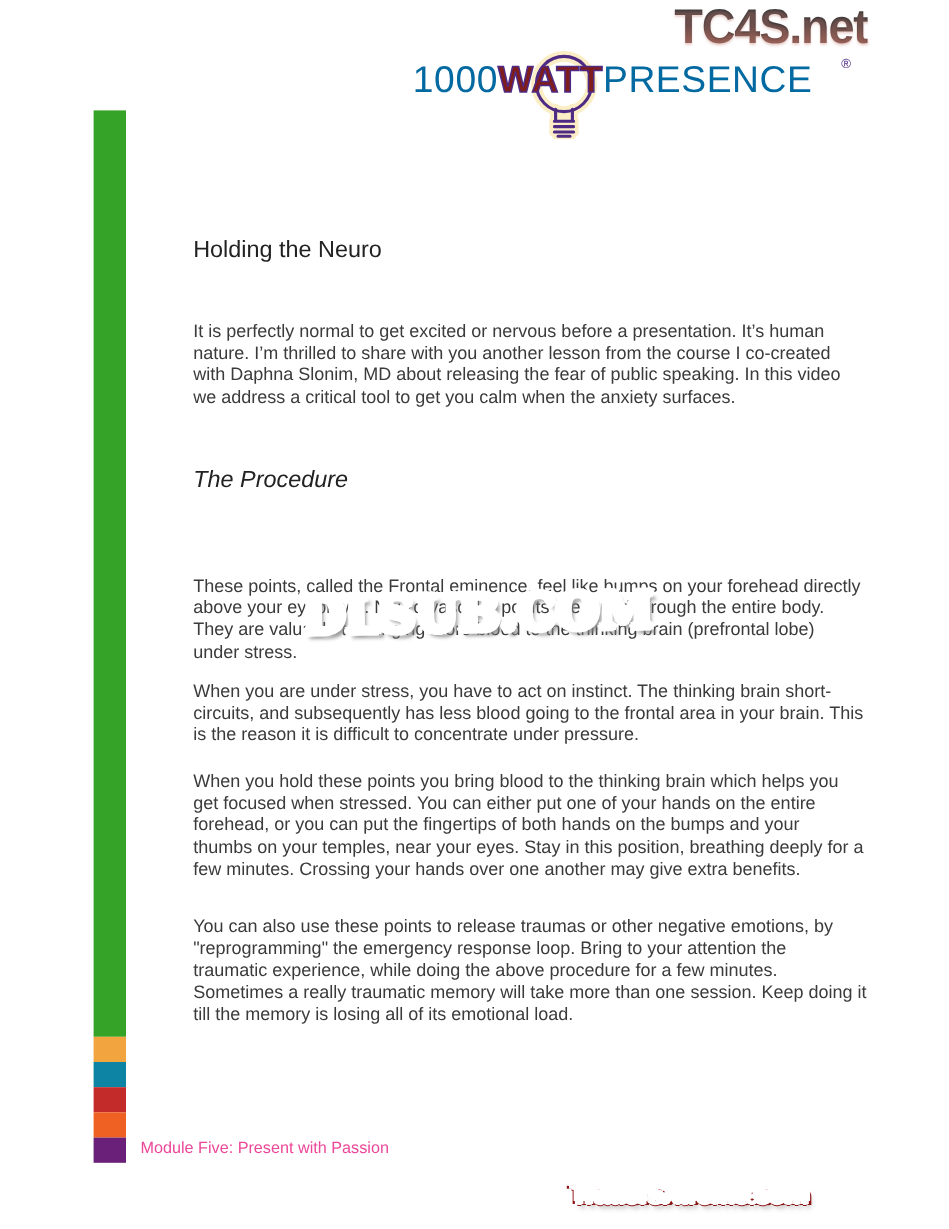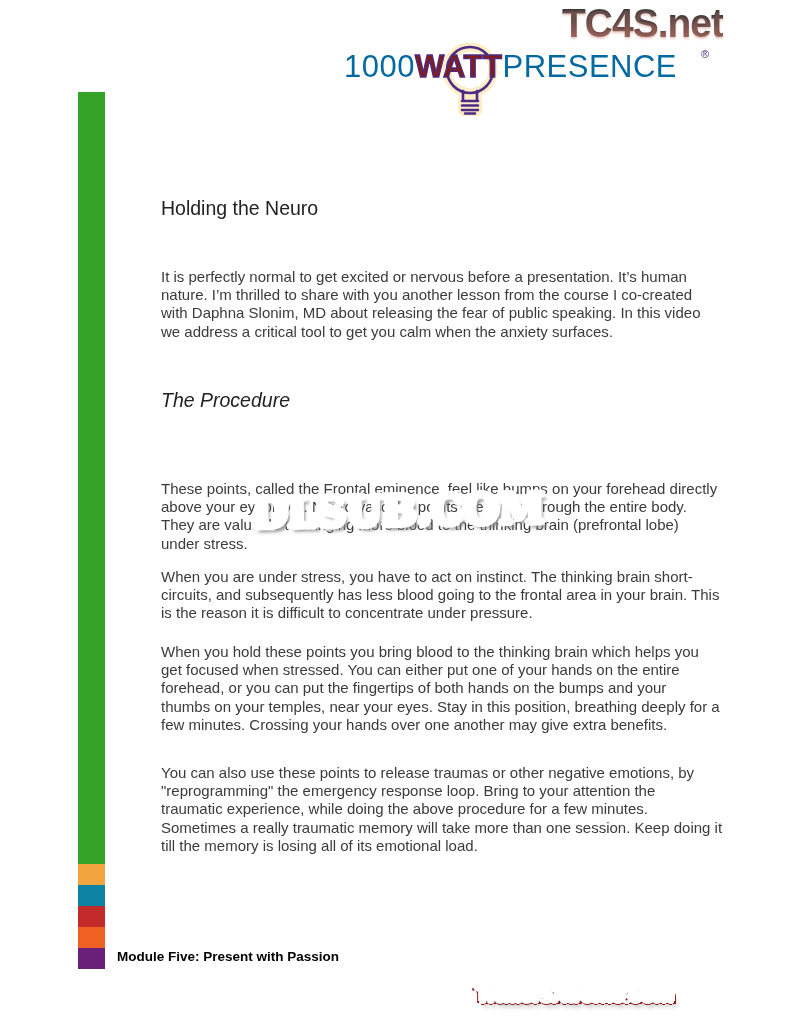--- a/index.html
+++ b/index.html
@@ -34,21 +34,21 @@
   .h1{top:197px;}
   .h2{top:389px;font-style:italic;}
   .para{position:absolute;left:161px;width:600px;color:#3b3b3b;font-size:15px;
         line-height:18.2px;white-space:pre-line;}
   .p1{top:268px;}
   .p2{top:443px;}
   .p3{top:480px;}
   .p4{top:568px;}
   .p5{top:643px;}
   .p6{top:752px;margin-top:12px;}
-  .footer-line{position:absolute;left:117px;top:949px;font-size:13.5px;color:#000000;font-weight:bold;}
+  .footer-line{position:absolute;left:117px;top:949px;font-size:13.5px;color:#ec4899;}
 
   
   .dlsub{position:absolute;left:252px;top:487px;font-family:"DejaVu Serif",serif;font-weight:bold;
          font-size:41px;letter-spacing:0px;transform:rotate(-1deg);white-space:nowrap;
          background:linear-gradient(#e2333f 5%,#cc1126 55%,#a50a1c 100%);
          -webkit-background-clip:text;background-clip:text;color:transparent;
          text-shadow:
            -2px -2px 0 #ffffff, 2px -2px 0 #ffffff, -2px 2px 0 #ffffff, 2px 2px 0 #ffffff,
            -3px 0 0 #ffffff, 3px 0 0 #ffffff, 0 -3px 0 #ffffff, 0 3px 0 #ffffff,
            4px 5px 3px rgba(130,130,130,0.8);}

